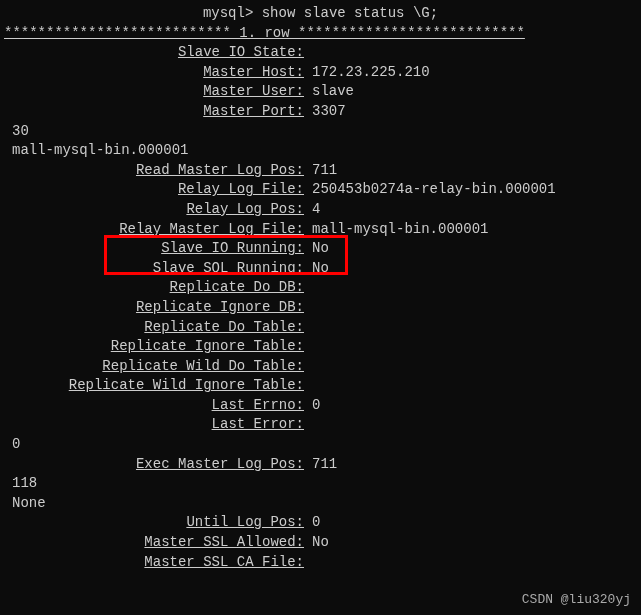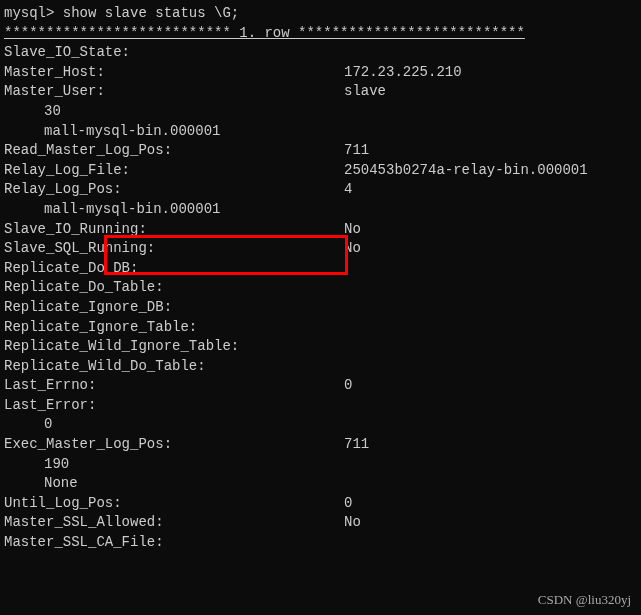--- a/index.html
+++ b/index.html
@@ -14,49 +14,50 @@
       font-size: 14px;
       line-height: 1.4;
       padding: 4px;
       width: 641px;
       height: 615px;
       position: relative;
       overflow: hidden;
     }
     .prompt-line {
       white-space: nowrap;
+      text-align: center;
     }
     .separator-line {
       white-space: nowrap;
       text-decoration: underline;
     }
     .field-row {
       display: flex;
       white-space: nowrap;
     }
     .field-label {
-      text-align: left;
+      text-align: right;
       width: 300px;
       padding-right: 0;
+      text-decoration: underline;
     }
     .field-value {
       padding-left: 8px;
-      margin-left: 32px;
     }
     .highlight-box {
       position: absolute;
       border: 3px solid #ff0000;
       pointer-events: none;
     }
     .watermark {
       position: absolute;
       bottom: 6px;
       right: 10px;
       color: #aaaaaa;
-      font-family: Liberation Serif, serif;
+      font-family: Liberation Mono, monospace;
       font-size: 13px;
     }
   </style>
 </head>
 <body>
 
 <div class="prompt-line">mysql&gt; show slave status \G;</div>
 <div class="separator-line">*************************** 1. row ***************************</div>
 <div id="fields-container">
     <div class="field-row">
@@ -65,89 +66,94 @@
     </div>
     <div class="field-row">
       <span class="field-label">Master_Host:</span>
       <span class="field-value">172.23.225.210</span>
     </div>
     <div class="field-row">
       <span class="field-label">Master_User:</span>
       <span class="field-value">slave</span>
     </div>
     <div class="field-row">
+      <span class="field-label">Master_Port:</span>
+      <span class="field-value">3307</span>
+    </div>
+    <div class="field-row">
       <span class="field-value">30</span>
     </div>
     <div class="field-row">
       <span class="field-value">mall-mysql-bin.000001</span>
     </div>
     <div class="field-row">
       <span class="field-label">Read_Master_Log_Pos:</span>
       <span class="field-value">711</span>
     </div>
     <div class="field-row">
       <span class="field-label">Relay_Log_File:</span>
       <span class="field-value">250453b0274a-relay-bin.000001</span>
     </div>
     <div class="field-row">
       <span class="field-label">Relay_Log_Pos:</span>
       <span class="field-value">4</span>
     </div>
     <div class="field-row">
+      <span class="field-label">Relay_Master_Log_File:</span>
       <span class="field-value">mall-mysql-bin.000001</span>
     </div>
     <div class="field-row">
       <span class="field-label">Slave_IO_Running:</span>
       <span class="field-value">No</span>
     </div>
     <div class="field-row">
       <span class="field-label">Slave_SQL_Running:</span>
       <span class="field-value">No</span>
     </div>
     <div class="field-row">
       <span class="field-label">Replicate_Do_DB:</span>
       <span class="field-value"></span>
     </div>
     <div class="field-row">
-      <span class="field-label">Replicate_Do_Table:</span>
+      <span class="field-label">Replicate_Ignore_DB:</span>
       <span class="field-value"></span>
     </div>
     <div class="field-row">
-      <span class="field-label">Replicate_Ignore_DB:</span>
+      <span class="field-label">Replicate_Do_Table:</span>
       <span class="field-value"></span>
     </div>
     <div class="field-row">
       <span class="field-label">Replicate_Ignore_Table:</span>
       <span class="field-value"></span>
     </div>
     <div class="field-row">
-      <span class="field-label">Replicate_Wild_Ignore_Table:</span>
+      <span class="field-label">Replicate_Wild_Do_Table:</span>
       <span class="field-value"></span>
     </div>
     <div class="field-row">
-      <span class="field-label">Replicate_Wild_Do_Table:</span>
+      <span class="field-label">Replicate_Wild_Ignore_Table:</span>
       <span class="field-value"></span>
     </div>
     <div class="field-row">
       <span class="field-label">Last_Errno:</span>
       <span class="field-value">0</span>
     </div>
     <div class="field-row">
       <span class="field-label">Last_Error:</span>
       <span class="field-value"></span>
     </div>
     <div class="field-row">
       <span class="field-value">0</span>
     </div>
     <div class="field-row">
       <span class="field-label">Exec_Master_Log_Pos:</span>
       <span class="field-value">711</span>
     </div>
     <div class="field-row">
-      <span class="field-value">190</span>
+      <span class="field-value">118</span>
     </div>
     <div class="field-row">
       <span class="field-value">None</span>
     </div>
     <div class="field-row">
       <span class="field-label">Until_Log_Pos:</span>
       <span class="field-value">0</span>
     </div>
     <div class="field-row">
       <span class="field-label">Master_SSL_Allowed:</span>

